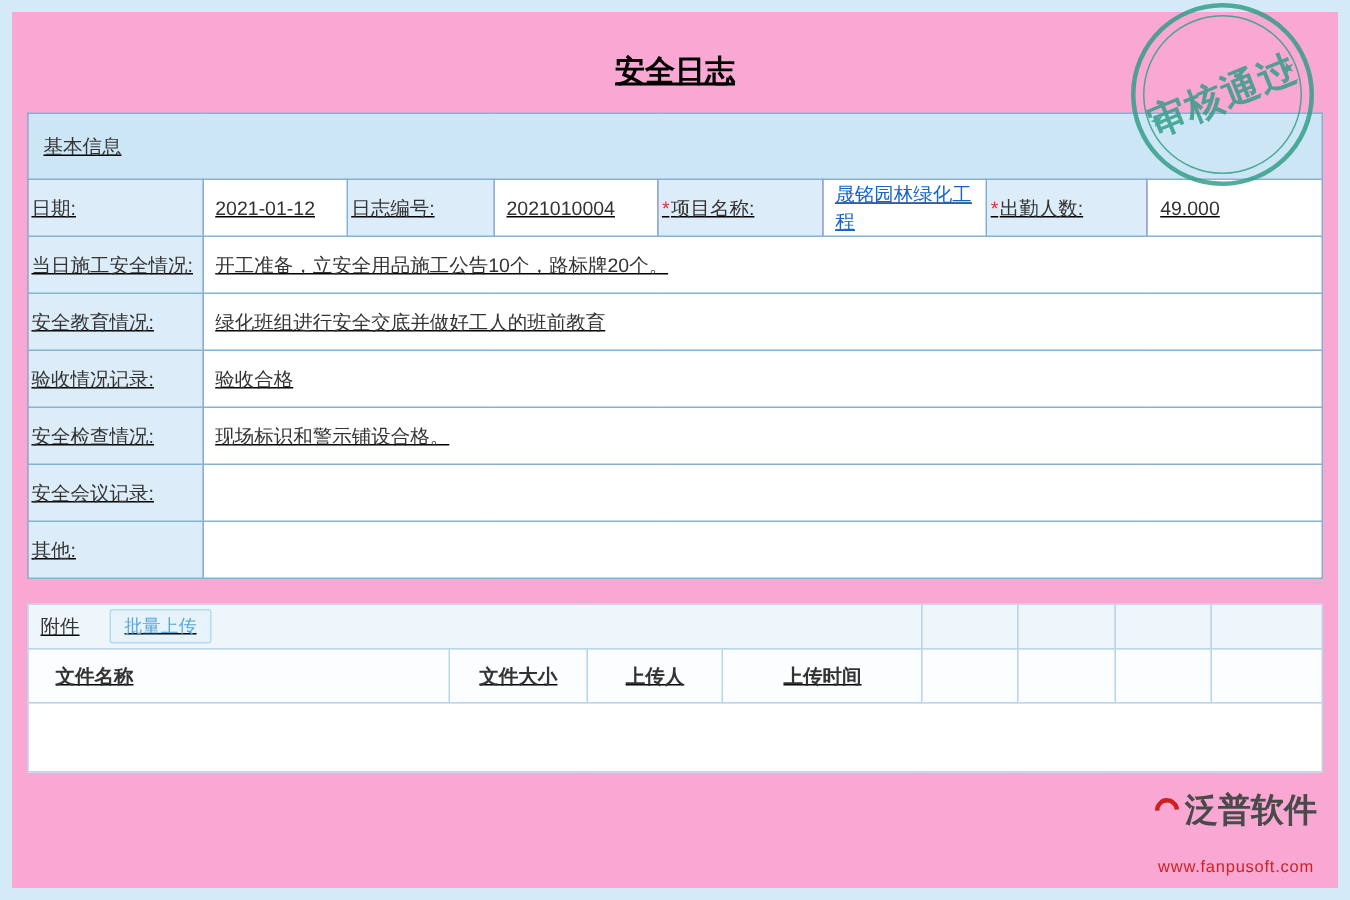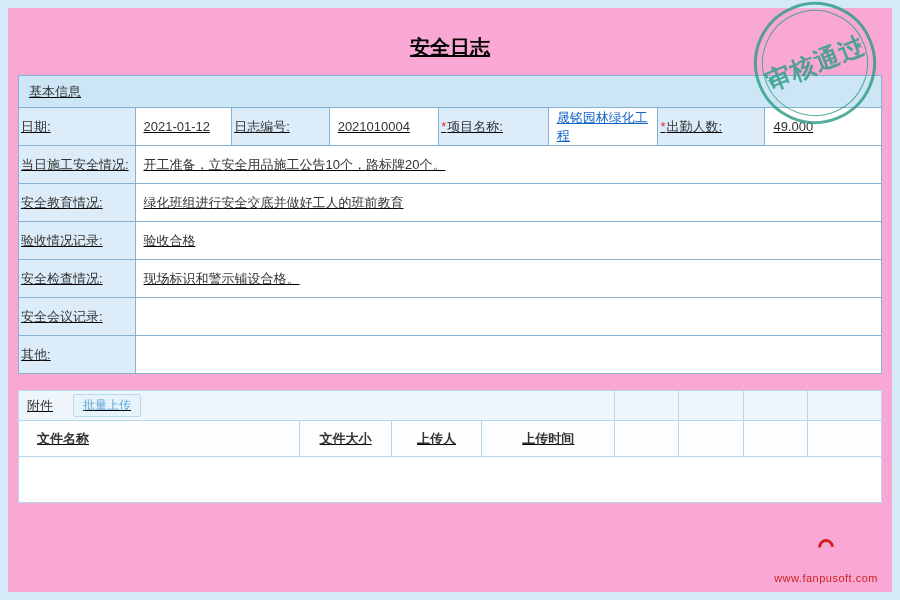--- a/index.html
+++ b/index.html
@@ -46,21 +46,21 @@
   }
   .stamp-star { position:absolute; color:#2e9c85; font-size:11px; top:50%; transform:translateY(-50%); }
   .stamp-star.left { left:6px; }
   .stamp-star.right { right:6px; }
 
   
   table { border-collapse:collapse; width:100%; table-layout:fixed; }
   .info-table { border:1px solid #6f9fc4; margin-bottom:16px; }
   .info-table td { border:1px solid #85b1d2; font-size:13px; color:#333; overflow:hidden; }
   .section-head {
-    background:#cde6f6; height:32px;
+    background:#cde6f6; height:44px;
     padding-left:10px; color:#333; font-size:13px;
   }
   .lbl {
     background:#dcedf9; text-align:left;
     padding:0 22px 0 2px; height:38px; color:#222;
     font-size:12.5px; white-space:nowrap;
   }
   .val { background:#fff; padding:0 6px 0 8px; height:38px; }
   .req { color:#e03030; margin-right:1px; }
   .link { color:#1464c8; text-decoration:underline; cursor:pointer; }
@@ -194,20 +194,21 @@
     </tr>
     <tr class="empty-row">
       <td colspan="8"></td>
     </tr>
   </tbody>
     </table>
 
   <div class="brand">
     <div class="brand-name">
       <span class="brand-swoosh"></span>
+      <span>泛普软件</span>
     </div>
     <div class="brand-url">www.fanpusoft.com</div>
   </div>
 
 </div>
 
 <div class="stamp">
   <div class="stamp-ring">
     <span class="stamp-star left">★</span>
     <span class="stamp-text">审核通过</span>

